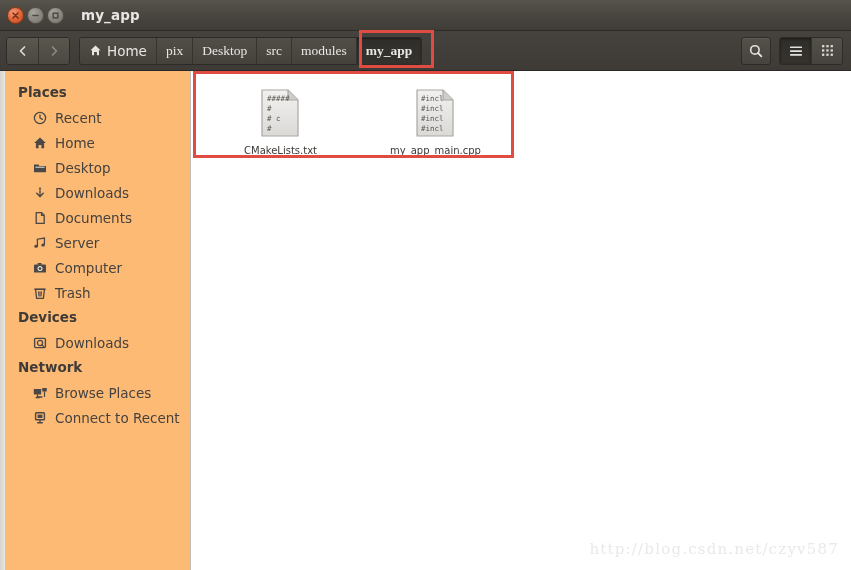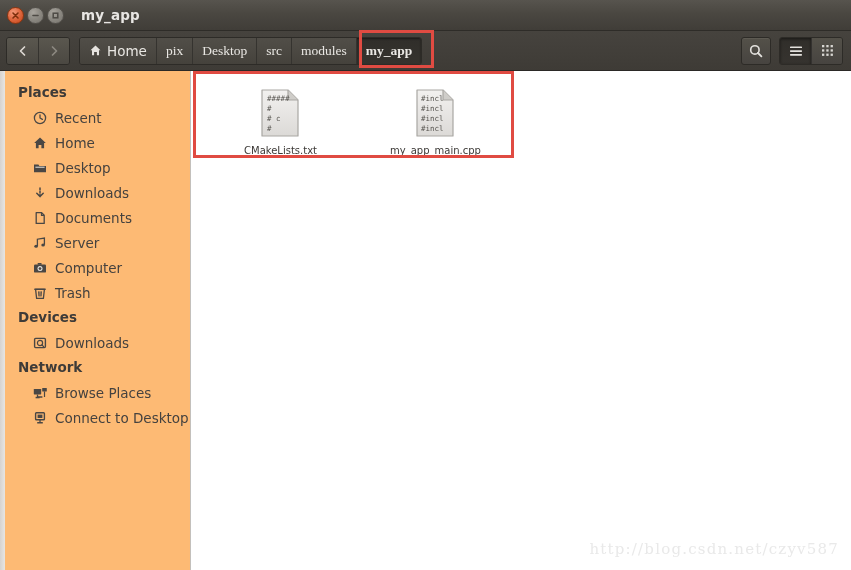--- a/index.html
+++ b/index.html
@@ -460,21 +460,21 @@
 
       <div class="side-item">
         <span class="side-icon">
           <svg width="14" height="14" viewBox="0 0 14 14">
             <rect x="2.6" y="1.8" width="8.8" height="7" rx="0.8" fill="none" stroke="#4a4744" stroke-width="1.4"></rect>
             <rect x="4.6" y="3.6" width="4.8" height="3.4" fill="#4a4744"></rect>
             <path d="M7 8.8 L7 11" stroke="#4a4744" stroke-width="1.3"></path>
             <rect x="4.2" y="11" width="5.6" height="1.5" fill="#4a4744"></rect>
           </svg>
         </span>
-        <span>Connect to Desktop</span>
+        <span>Connect to Recent</span>
       </div>
     </div>
 
     <div class="content">
 
       <div class="file-grid">
 
         <div class="file-cell">
           <div class="doc-icon">
             <svg width="41" height="50" viewBox="0 0 41 50">

